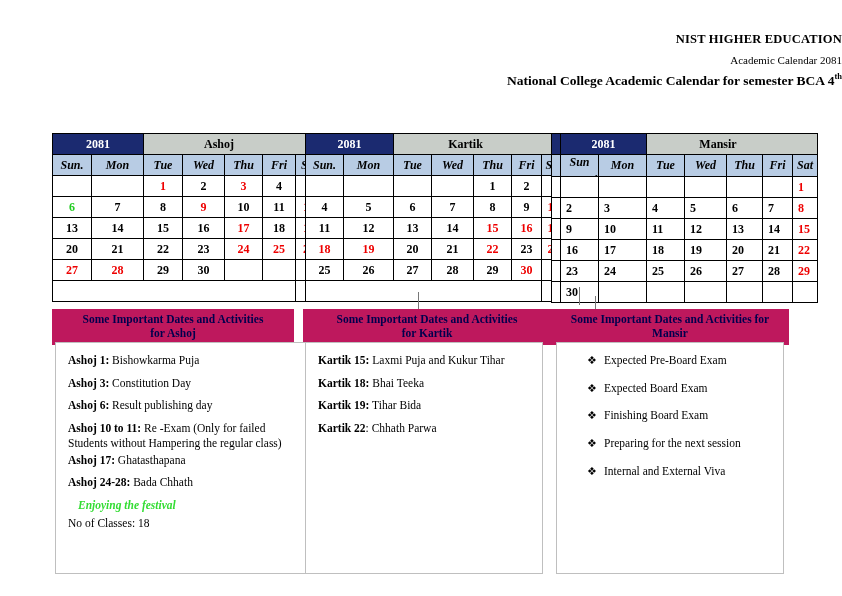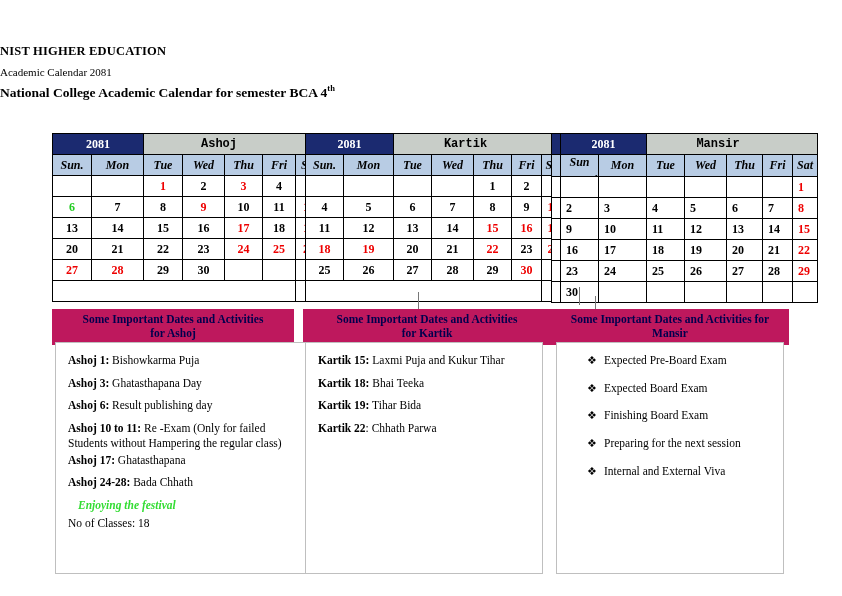--- a/index.html
+++ b/index.html
@@ -11,22 +11,22 @@
     width: 842px;
     height: 596px;
     font-family: "Liberation Serif", "DejaVu Serif", serif;
     color: #000000;
     overflow: hidden;
     position: relative;
   }
 
   
   .header {
-    text-align: left;
-    padding-top: 44px;
+    text-align: right;
+    padding-top: 32px;
   }
   .hdr-org {
     font-size: 12.5px;
     font-weight: bold;
     letter-spacing: 0.2px;
     line-height: 1.15;
   }
   .hdr-college {
     font-size: 21px;
     font-weight: bold;
@@ -83,21 +83,20 @@
     height: 17px !important;
   }
   .month-cell {
     background: #c8cdc8 !important;
     color: #000000;
     font-size: 11.5px;
     font-weight: bold;
     text-align: left;
     padding-right: 28px !important;
     height: 17px !important;
-    font-family: Liberation Mono, monospace;
   }
   .spacer-navy {
     background: #1b2a70 !important;
     border-left: 1.1px solid #000 !important;
   }
   .spacer-blue {
     background: #b8cce4 !important;
   }
   .dow {
     background: #b8cce4 !important;
@@ -465,21 +464,21 @@
     <div>for Kartik</div>
   </div>
 <div class="banner" id="banner-2" style="left:551px; top:309px; width:238px;">
     <div>Some Important Dates and Activities for</div>
     <div>Mansir</div>
   </div>
 
 <div class="panel" style="left:55px; top:342px; width:260px; height:232px;">
   <div id="ashoj-events">
       <div class="ev"><b>Ashoj 1:</b><span> Bishowkarma Puja</span></div>
-      <div class="ev"><b>Ashoj 3:</b><span>  Ghatasthapana Day</span></div>
+      <div class="ev"><b>Ashoj 3:</b><span>  Constitution Day</span></div>
       <div class="ev"><b>Ashoj 6:</b><span> Result publishing day</span></div>
       <div class="ev tight"><b>Ashoj 10 to 11:</b><span> Re -Exam (Only for failed Students without Hampering the regular class)</span></div>
       <div class="ev"><b>Ashoj 17:</b><span> Ghatasthapana</span></div>
       <div class="ev"><b>Ashoj 24-28:</b><span> Bada Chhath</span></div>
     </div>
   <div class="ev festival">Enjoying the festival</div>
   <div class="ev tight">No of Classes: 18</div>
 </div>
 
 <div class="panel" style="left:305px; top:342px; width:238px; height:232px;">

